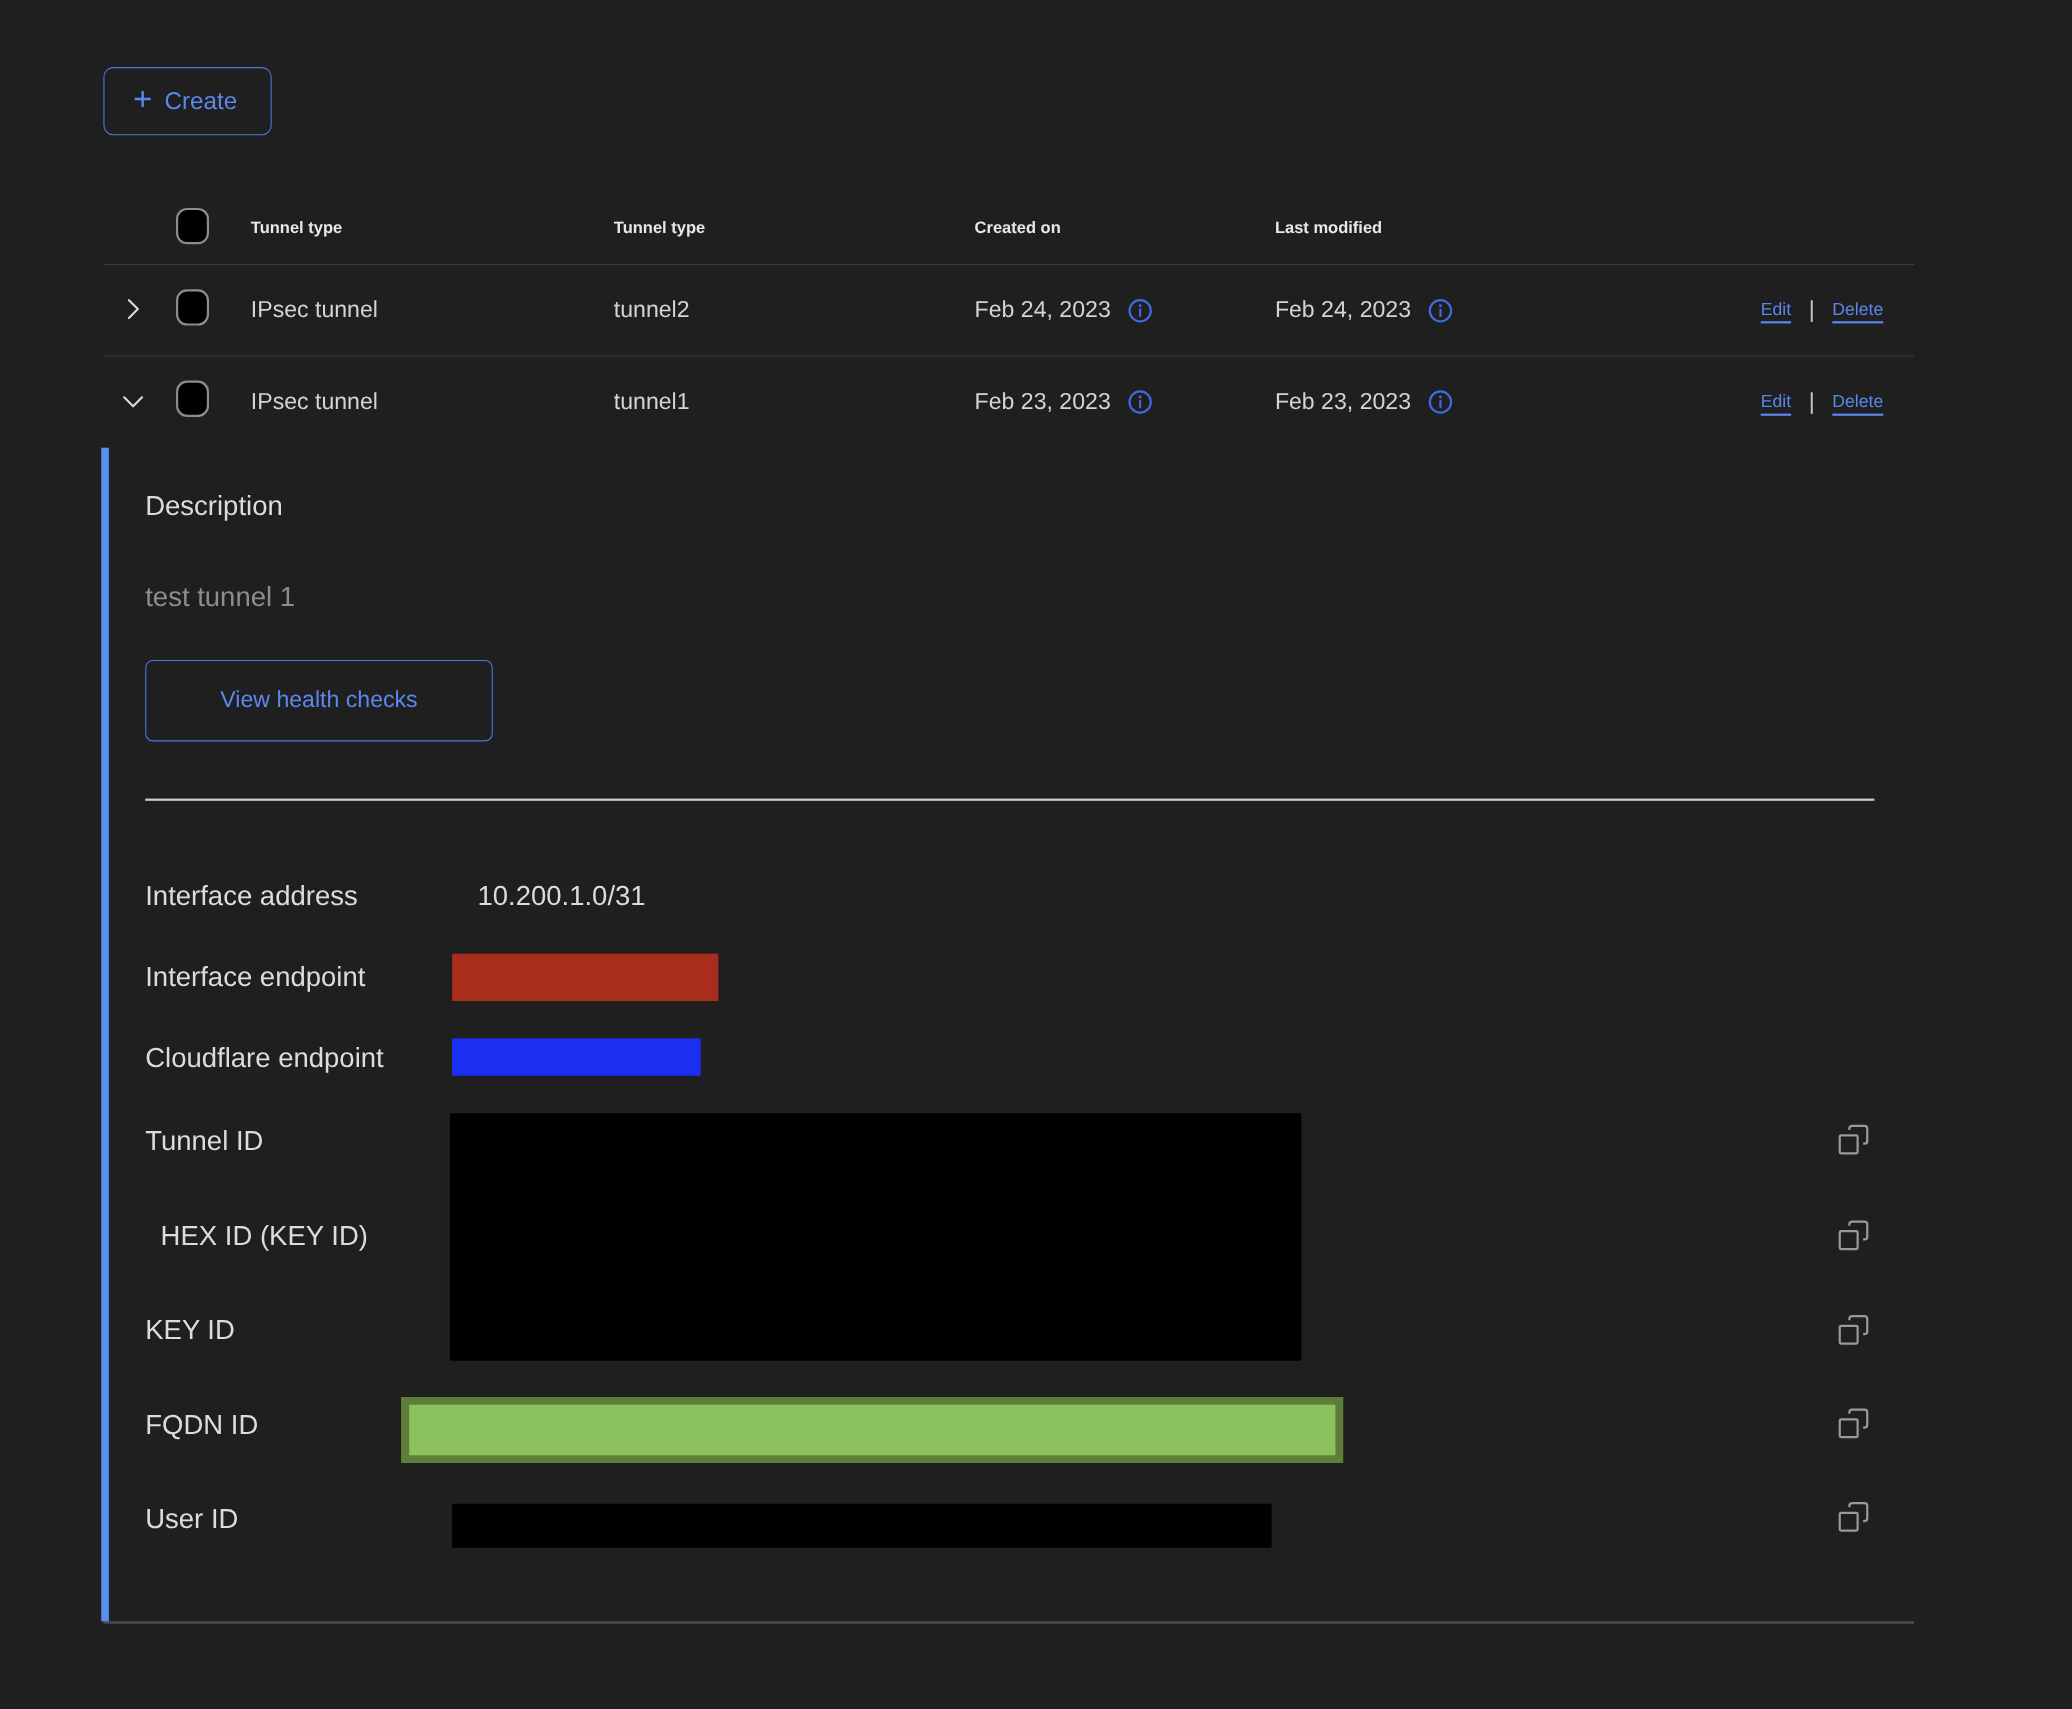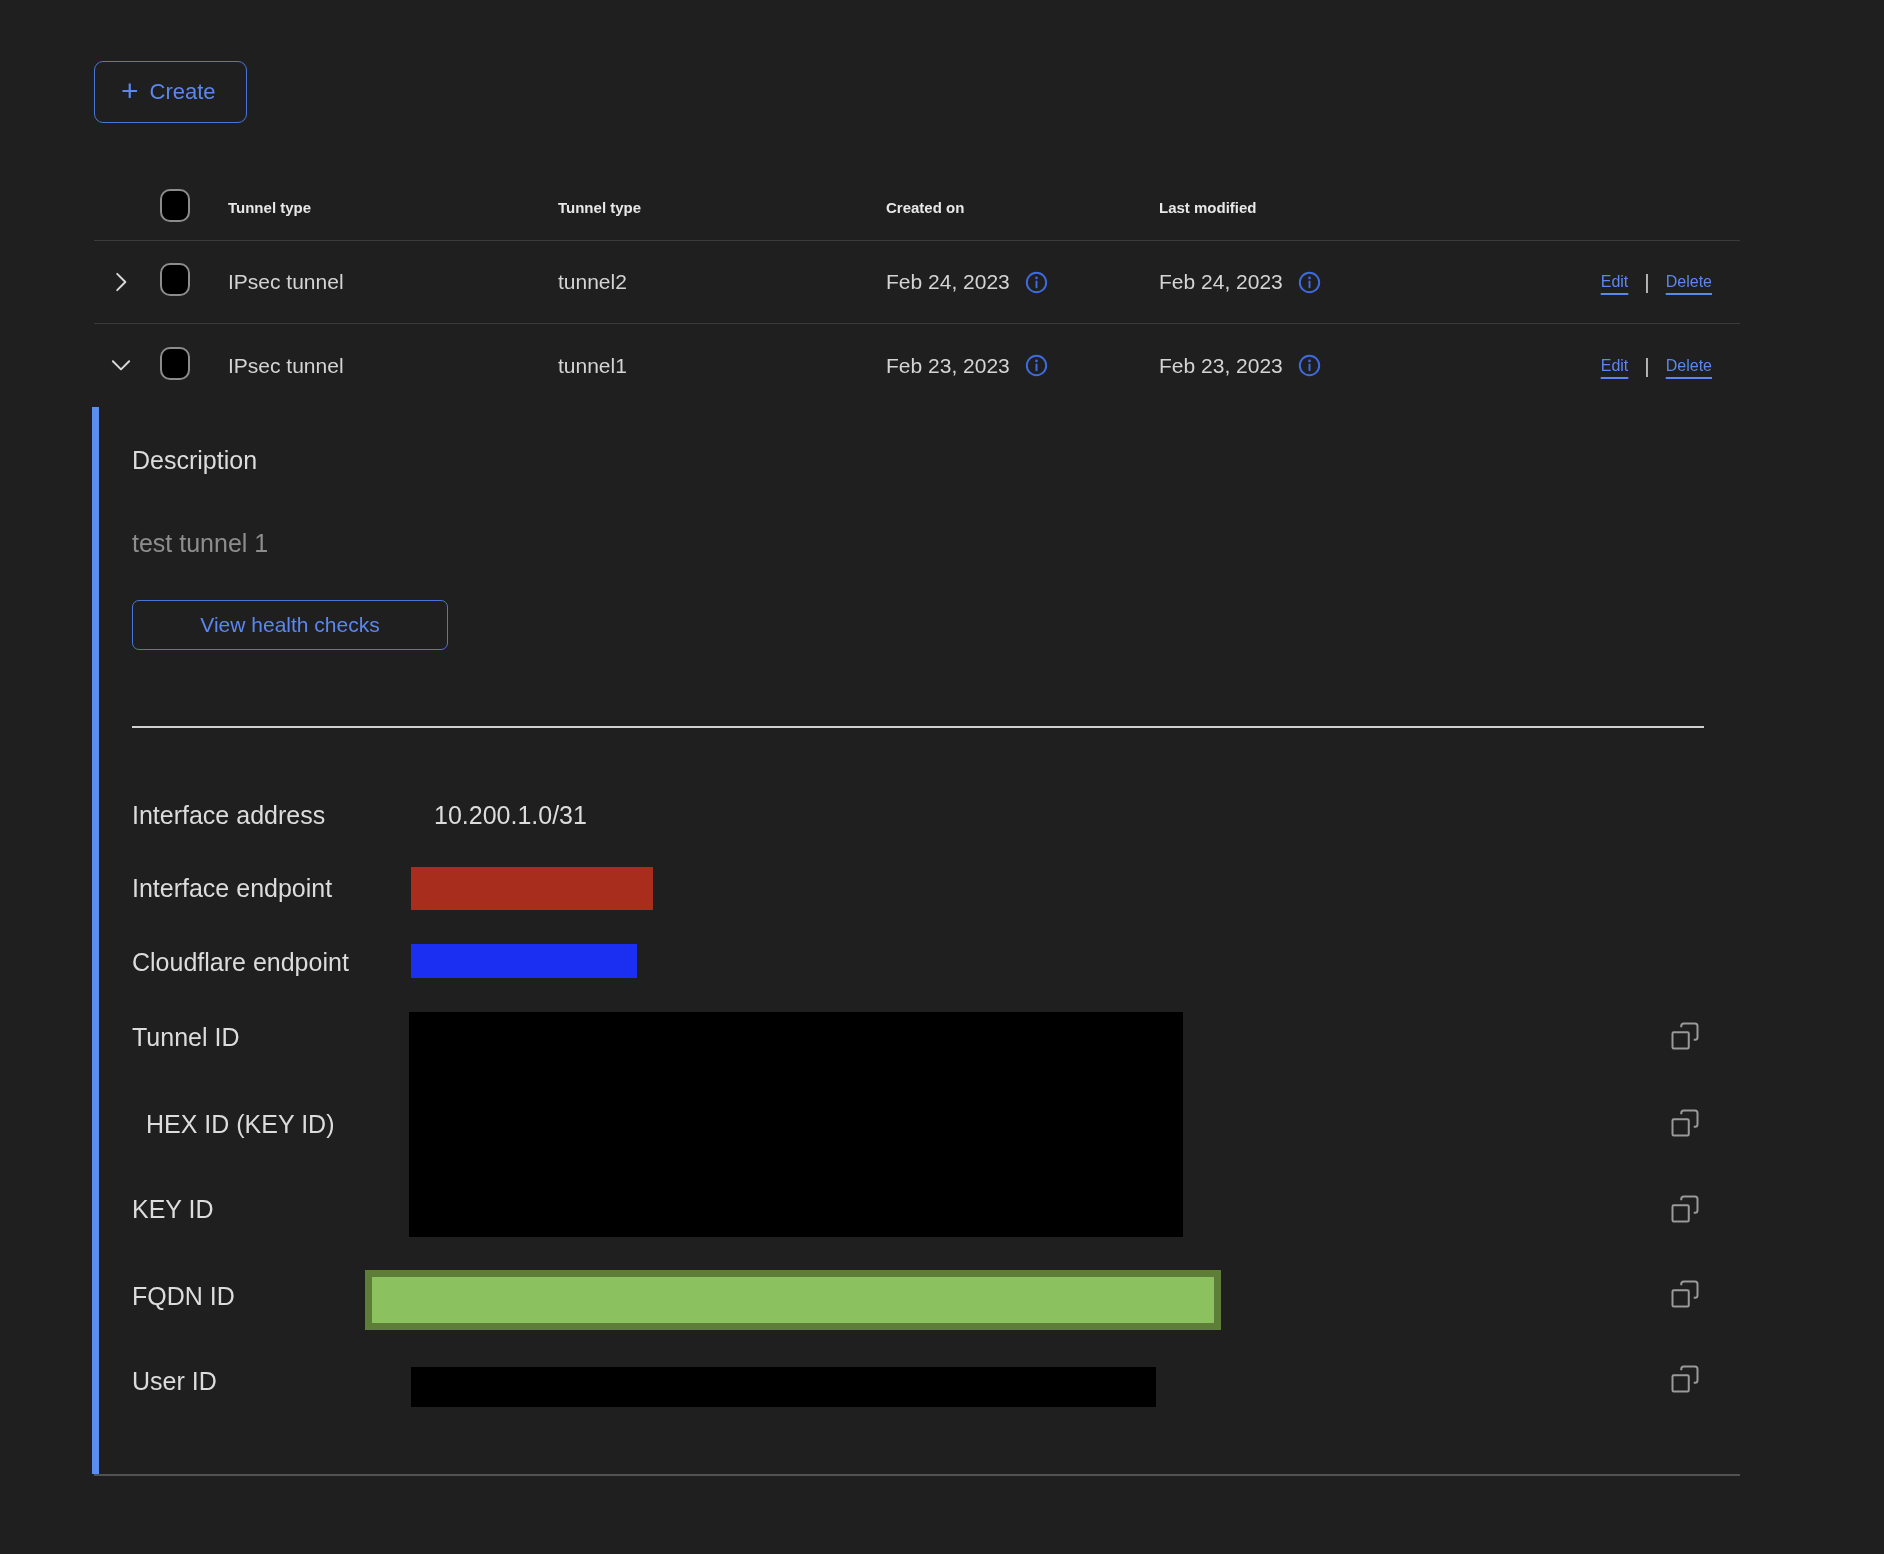--- a/index.html
+++ b/index.html
@@ -93,21 +93,21 @@
     position: absolute; left: -2px; top: 0;
     width: 7px; height: 100%;
     background: #5a8ef0;
   }
   .abs { position: absolute; }
   .dlabel { font-size: 25px; color: #dcdcdc; line-height: 26px; white-space: nowrap; }
   .muted { color: #8d8d8d; }
 
   .health-btn {
     left: 38px; top: 193px;
-    width: 316px; height: 50px;
+    width: 316px; height: 74px;
     background: transparent;
     border: 1.5px solid #4b76d9;
     border-radius: 7px;
     color: #5c87ee;
     font-family: inherit; font-size: 21px;
     cursor: pointer;
   }
   .light-divider {
     left: 38px; top: 319px;
     width: 1572px; height: 2px;

